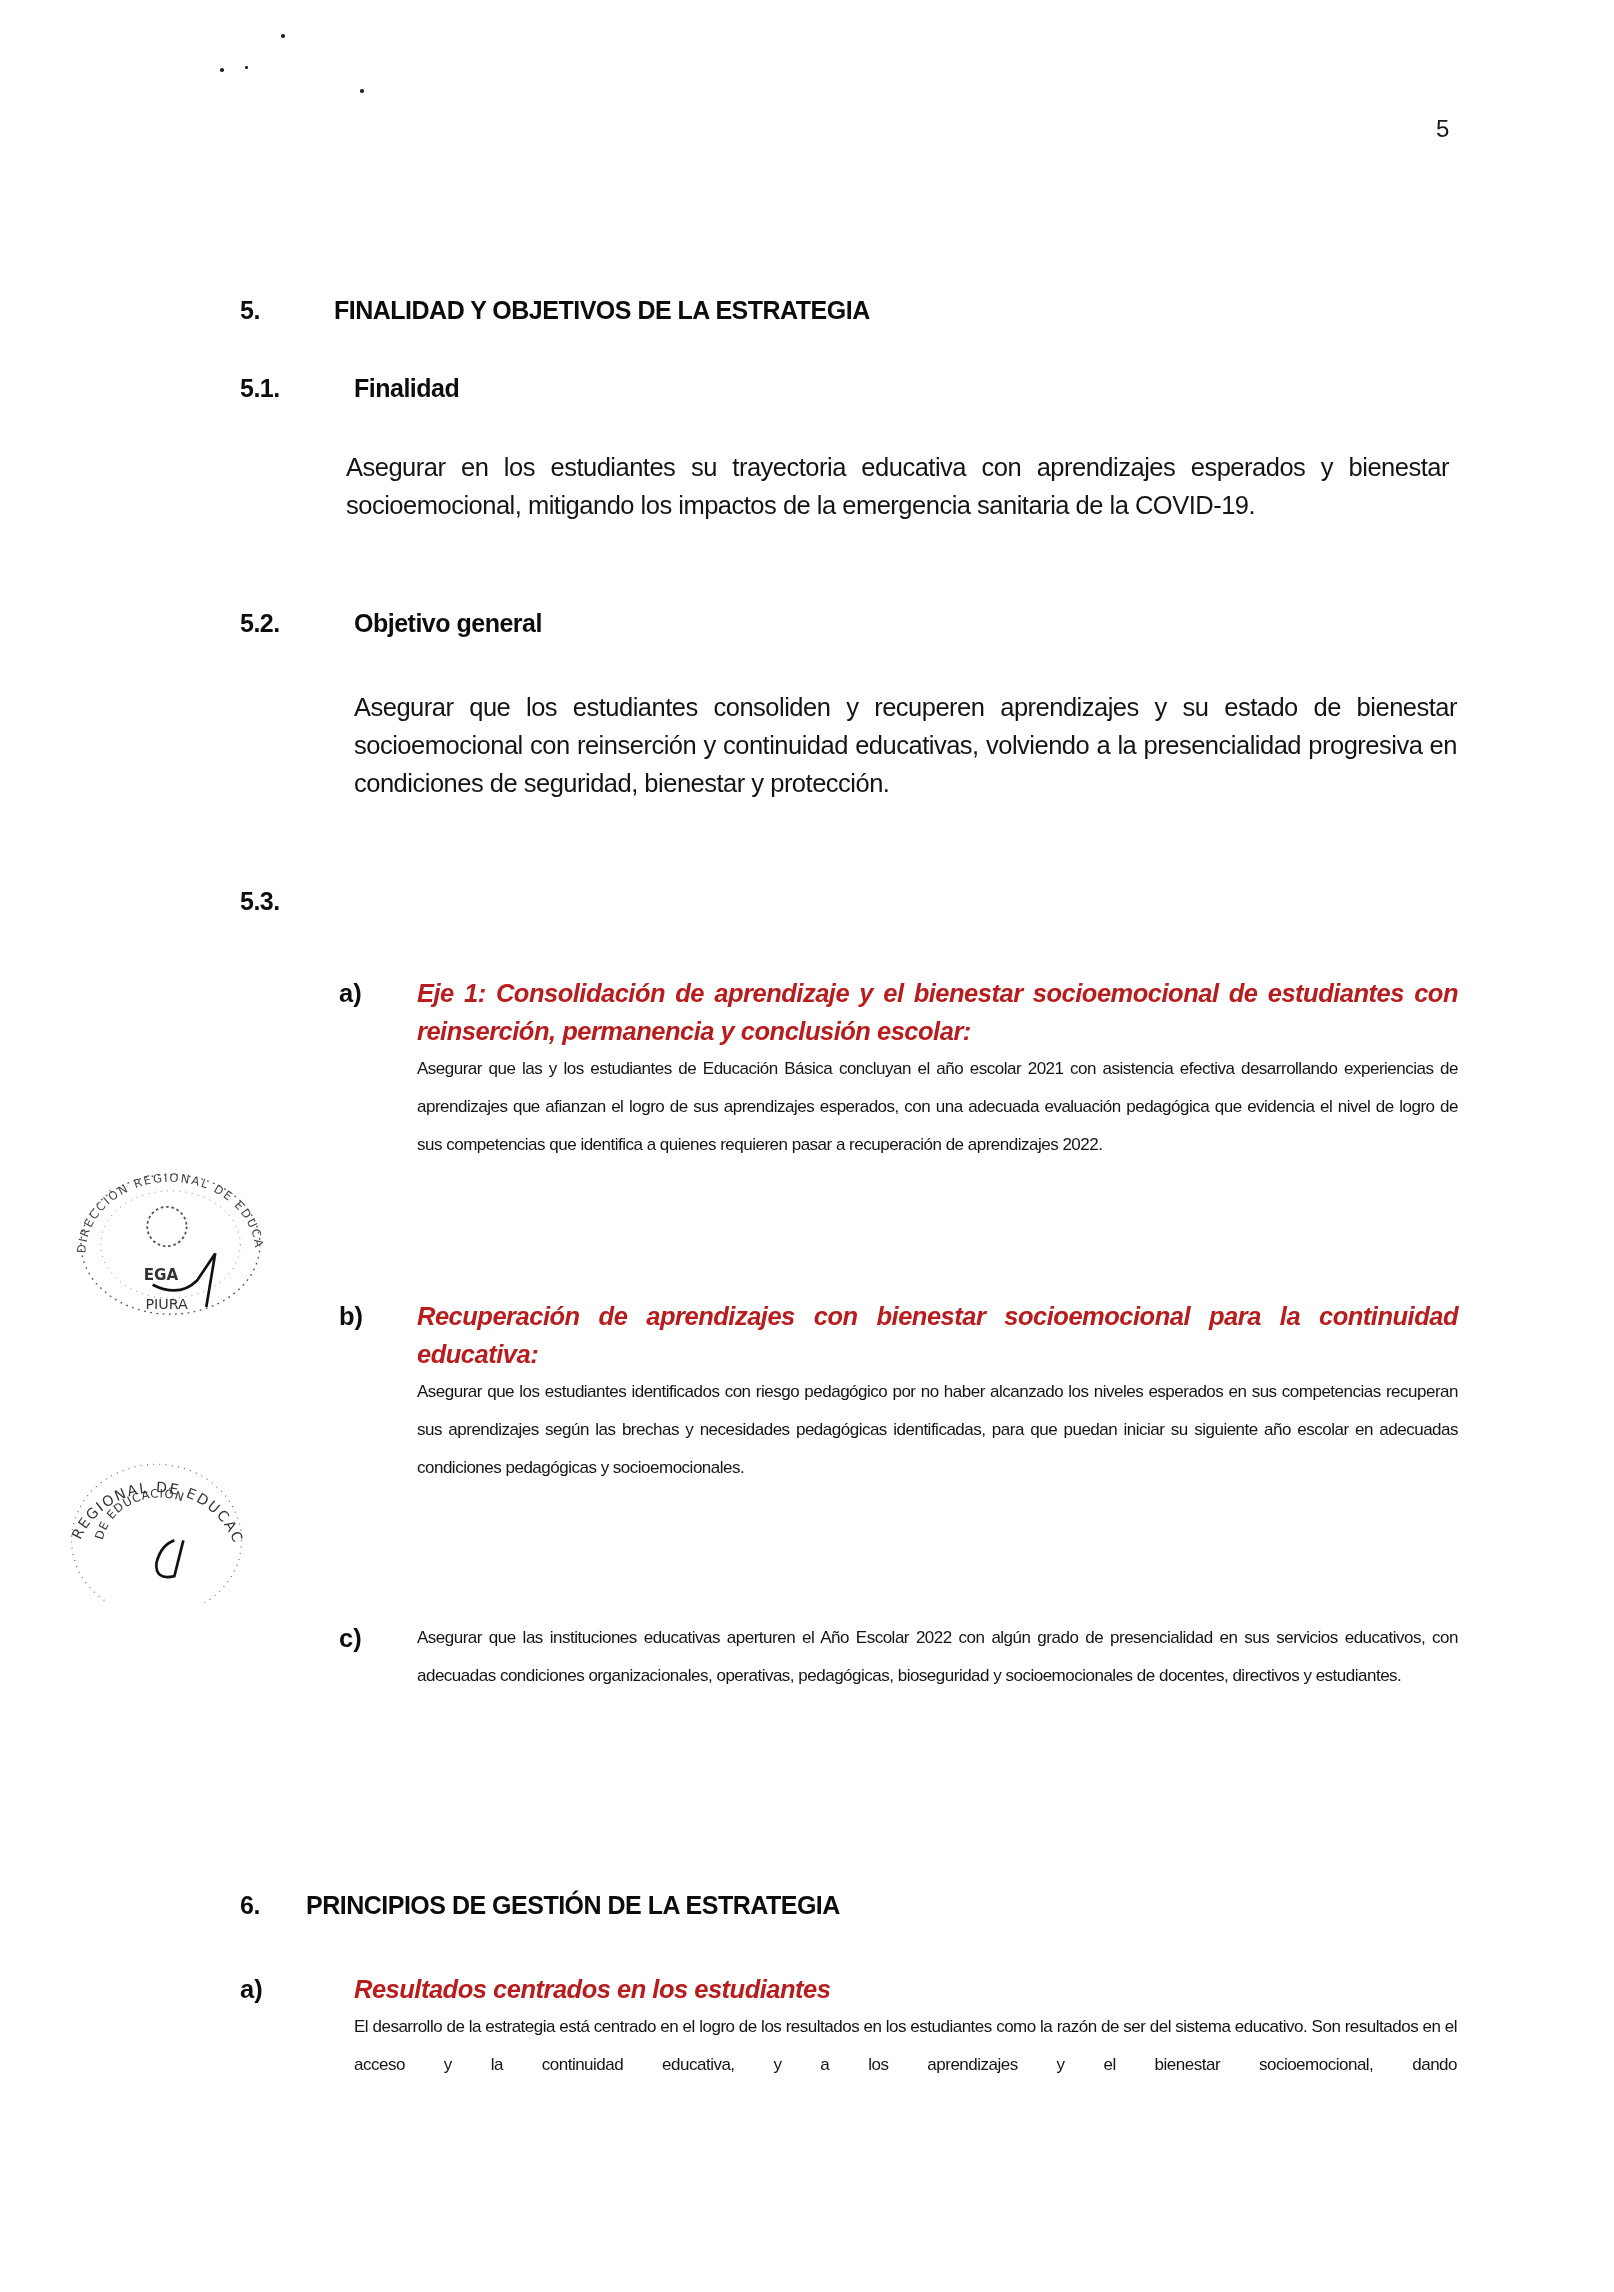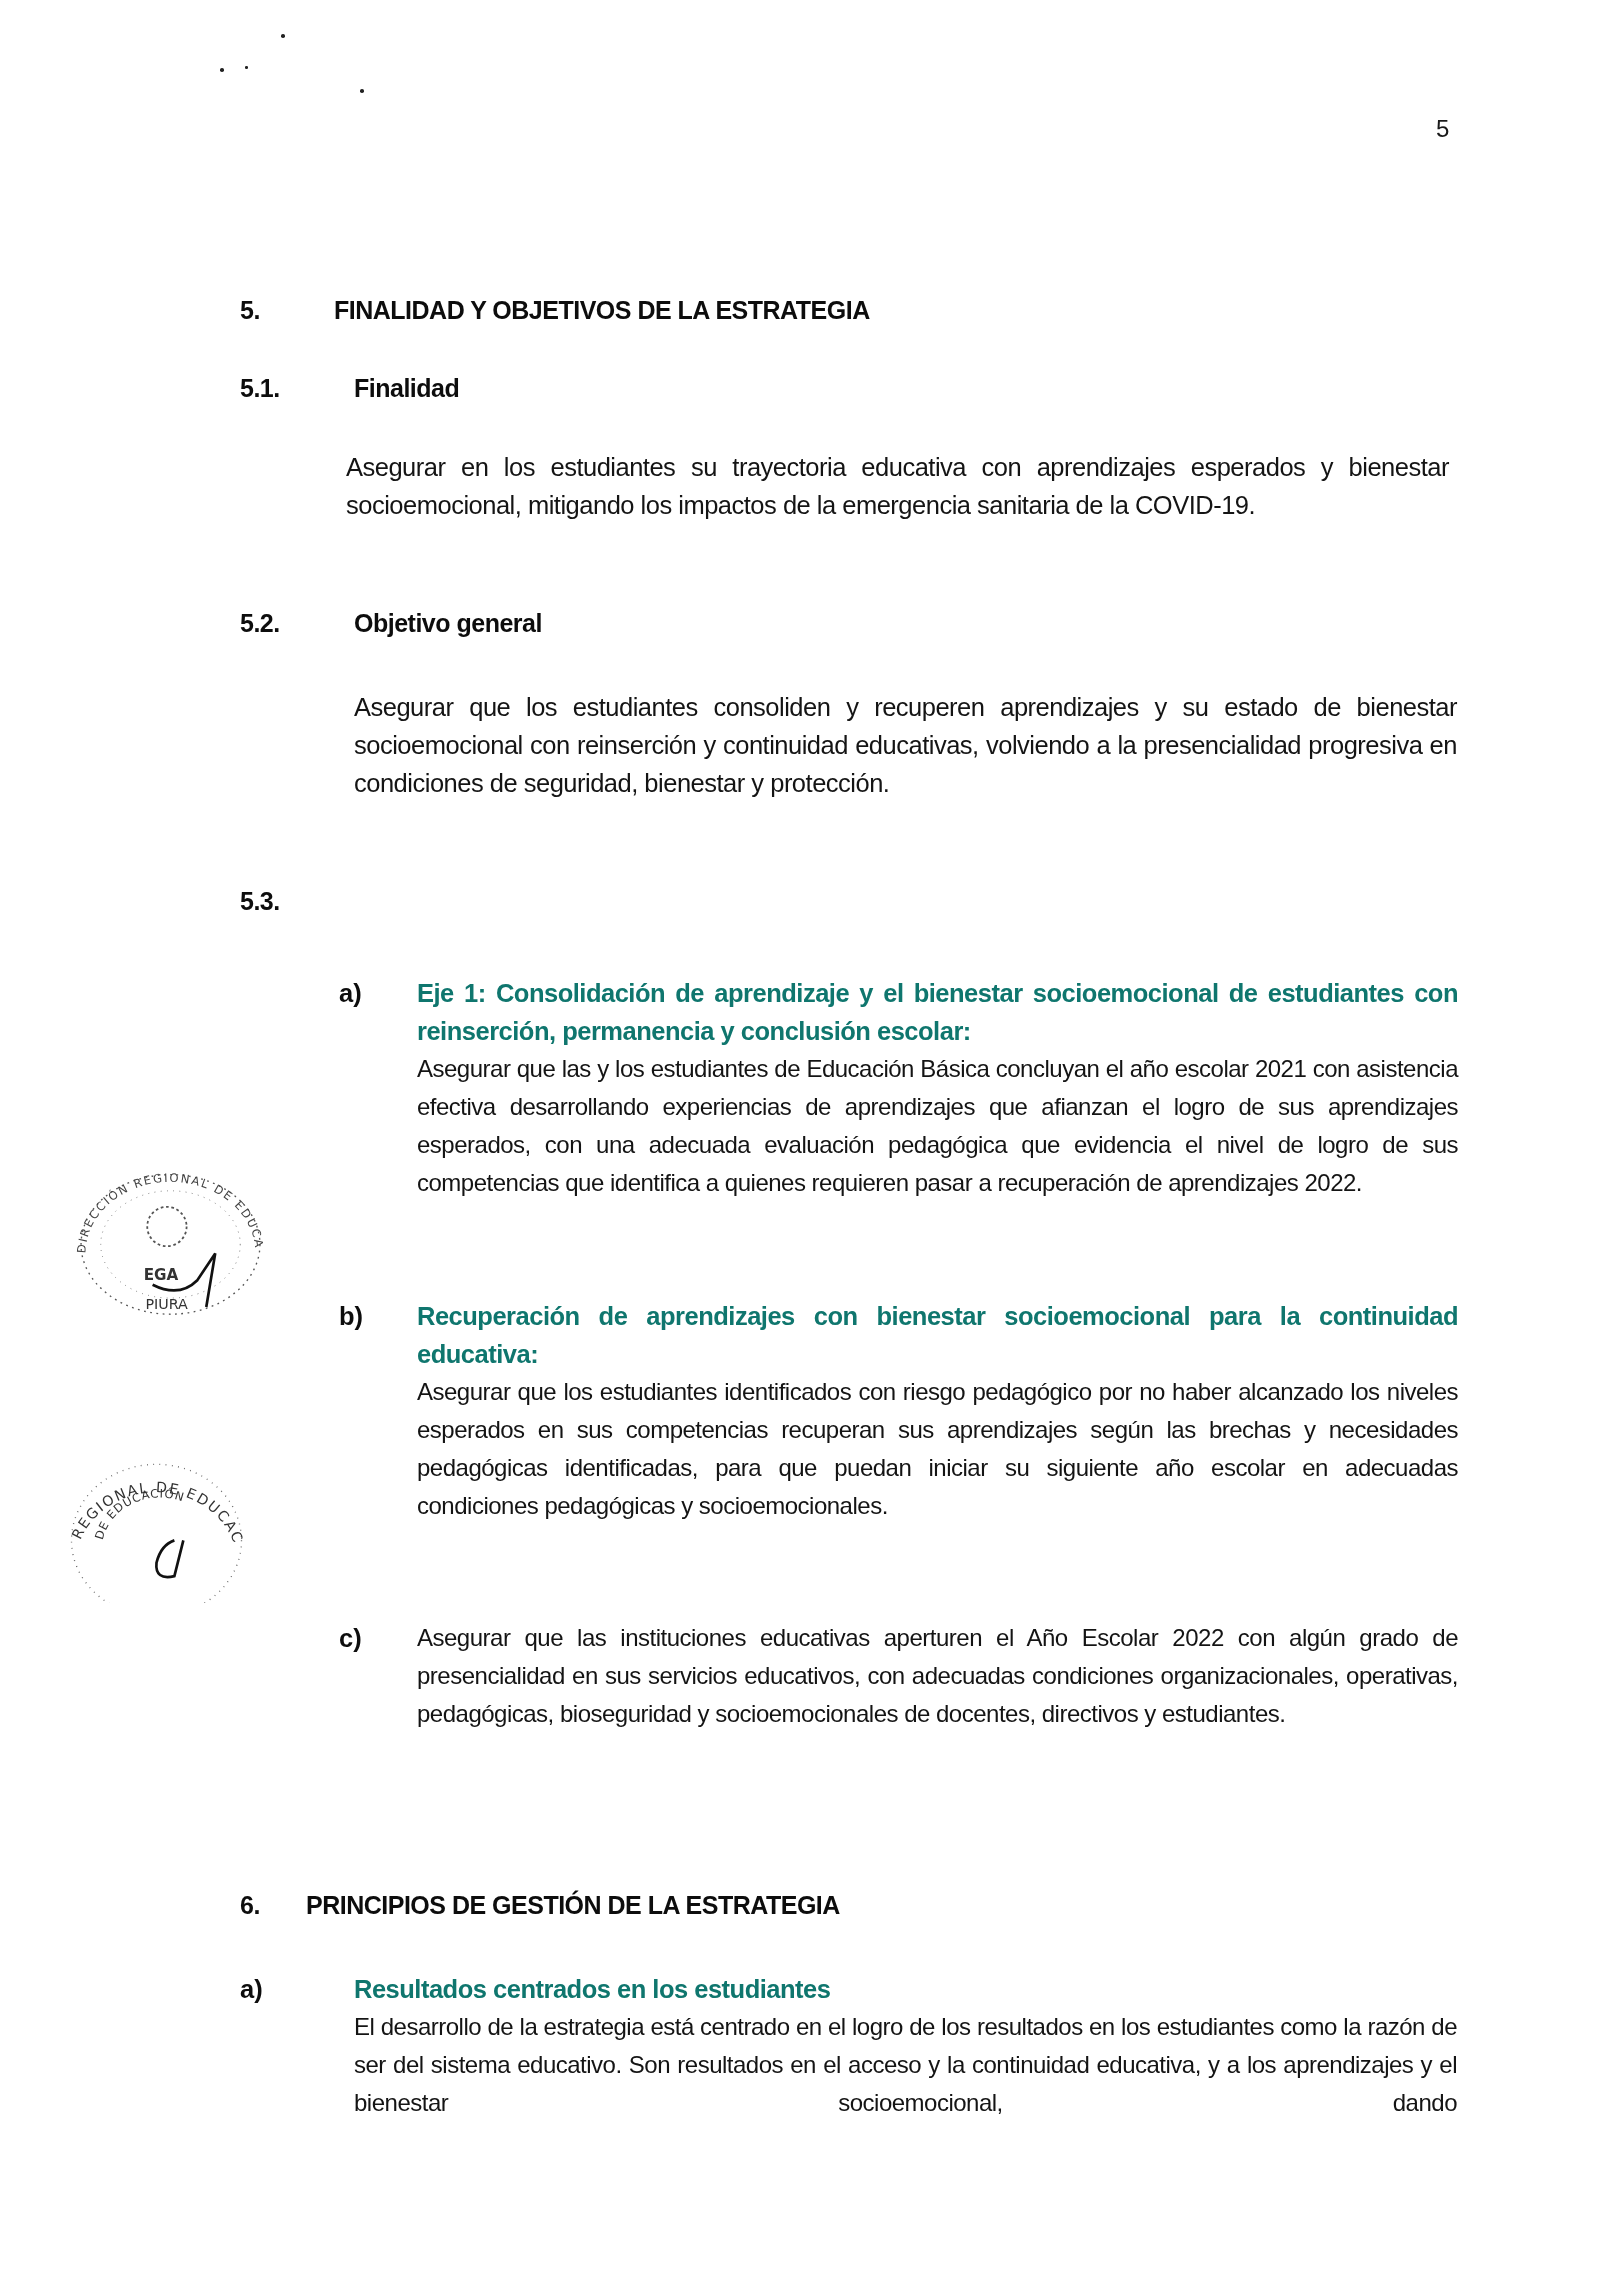--- a/index.html
+++ b/index.html
@@ -23,24 +23,24 @@
     text-align: justify; letter-spacing: -0.5px; color: #141414;
   }
   .item { position: absolute; }
   .item .marker {
     position: absolute; left: 0; top: 0; font-weight: bold; font-size: 25.5px;
     line-height: 38px; color: #0d0d0d;
   }
   .item .body { position: absolute; left: 78px; right: 0; }
   .item .title {
     font-weight: bold; font-size: 25.5px; line-height: 38px;
-    text-align: justify; text-align-last: left; letter-spacing: -0.5px; color: #0f766e;
+    text-align: justify; text-align-last: left; letter-spacing: -0.5px; color: #b91c1c; font-style: italic;
   }
   .item .desc {
-    font-size: 24px; line-height: 38px; text-align: justify; letter-spacing: -0.5px; color: #141414;
+    font-size: 17px; line-height: 38px; text-align: justify; letter-spacing: -0.5px; color: #141414;
   }
   .stamp { position: absolute; }
 </style>
 </head>
 <body>
 
 <div class="speck" style="left:281px;top:34px;width:3.6px;height:3.6px;"></div>
 <div class="speck" style="left:220px;top:68px;width:3.6px;height:3.6px;"></div>
 <div class="speck" style="left:245px;top:66px;width:2.7px;height:2.7px;"></div>
 <div class="speck" style="left:360px;top:89px;width:3.6px;height:3.6px;"></div>

